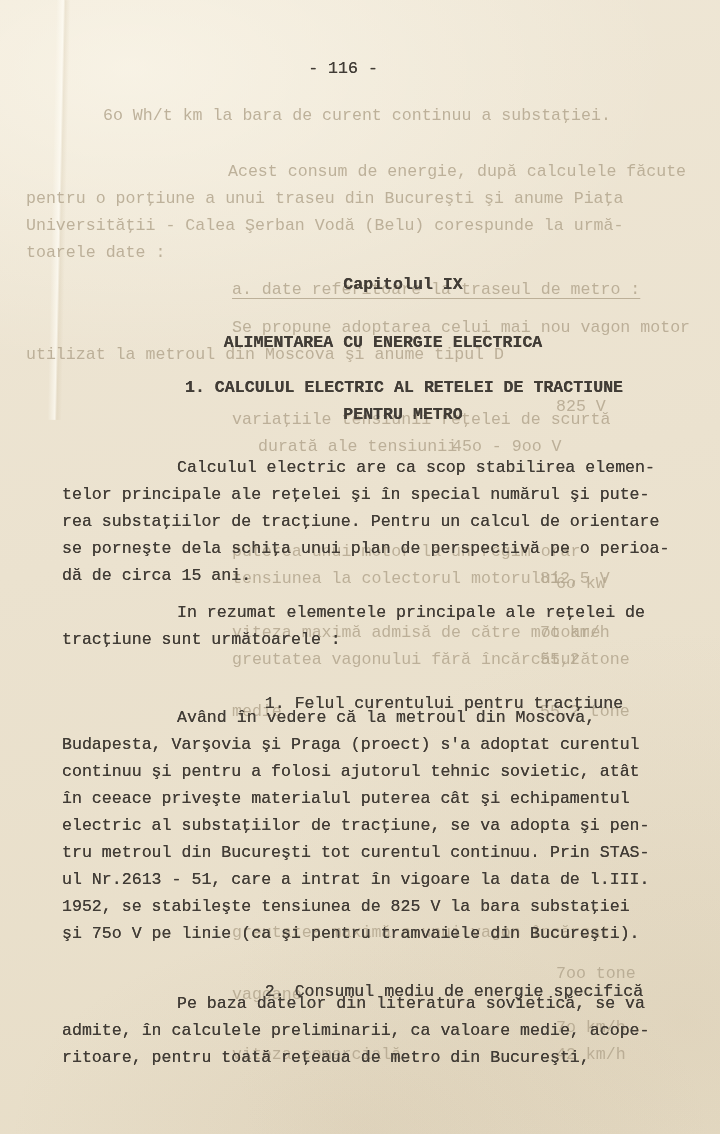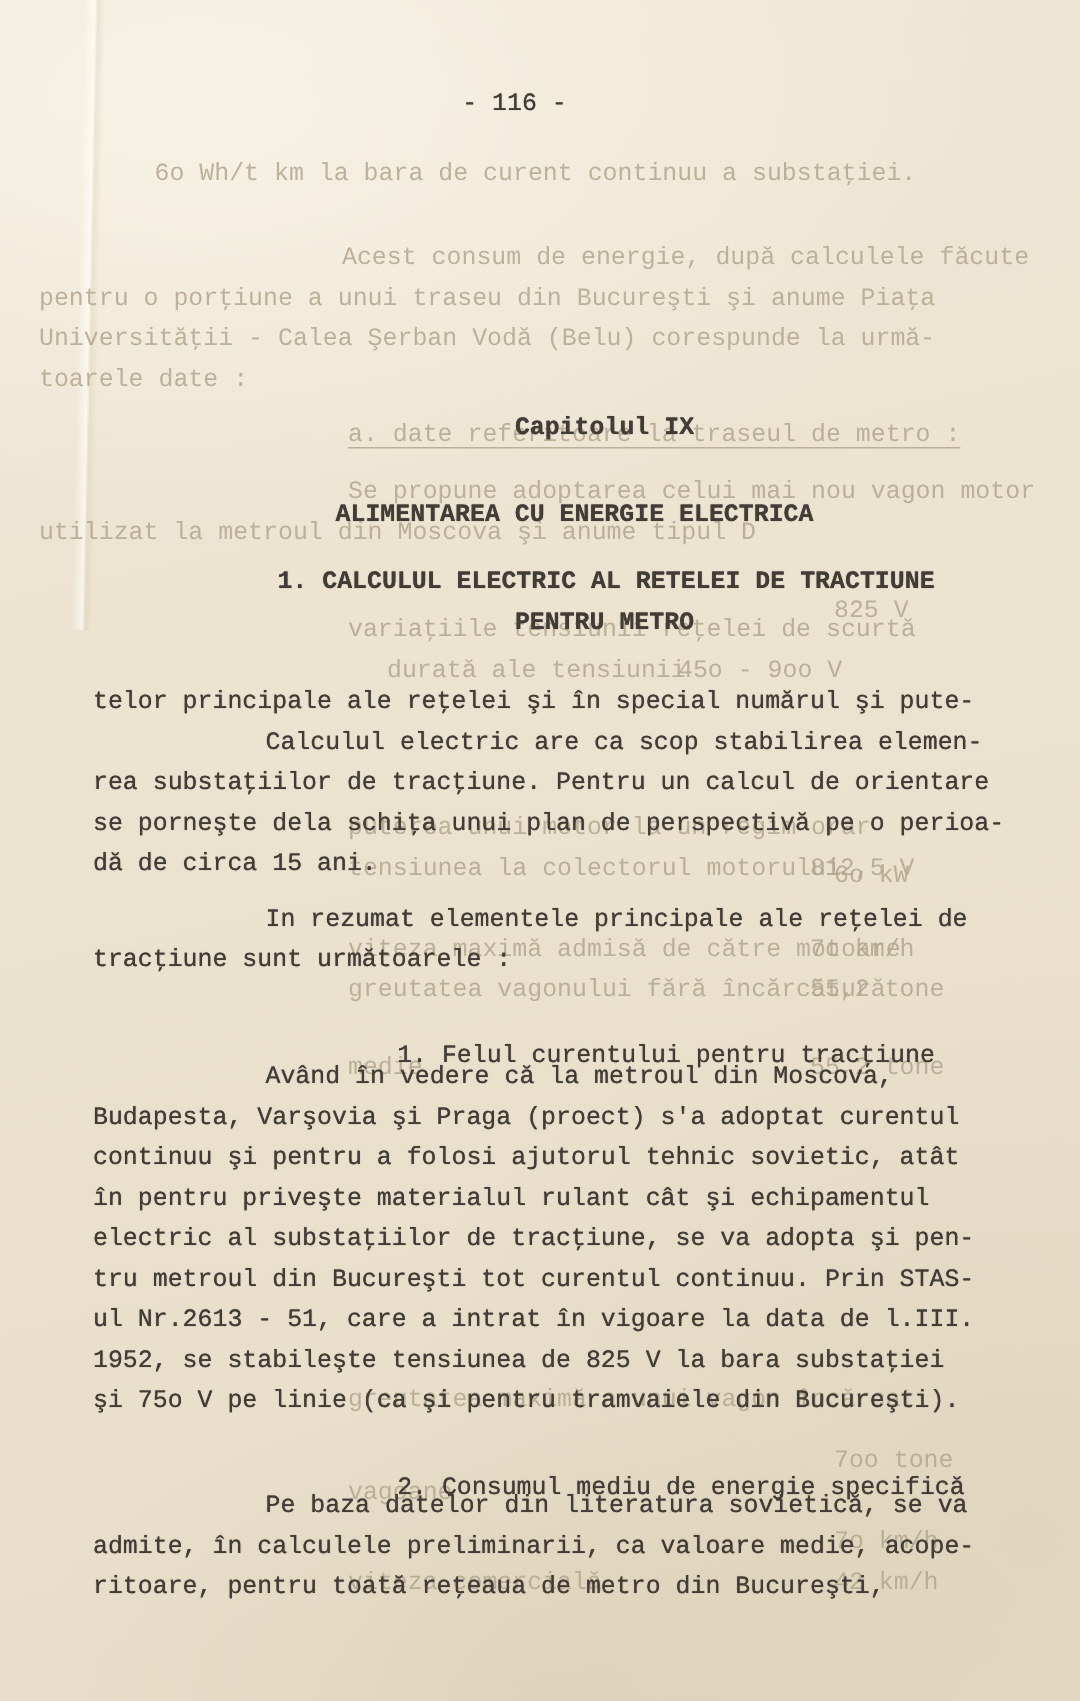--- a/index.html
+++ b/index.html
@@ -95,41 +95,41 @@
     </div>
 
     <div class="blk ctr" style="top:329px; transform:translateX(21px);">
       <span class="u bold">ALIMENTAREA CU ENERGIE ELECTRICA</span>
     </div>
 
     <div class="blk ctr bold" style="top:374px; transform:translateX(42px);">1. CALCULUL ELECTRIC AL RETELEI DE TRACTIUNE</div>
     <div class="blk ctr bold" style="top:401px; transform:translateX(41px);">PENTRU METRO</div>
 
     <div class="blk" style="top:454px;">
+      <div class="ln ind">Calculul electric are ca scop stabilirea elemen-</div>
       <div class="ln">telor principale ale reţelei şi în special numărul şi pute-</div>
-      <div class="ln ind">Calculul electric are ca scop stabilirea elemen-</div>
       <div class="ln">rea substaţiilor de tracţiune. Pentru un calcul de orientare</div>
       <div class="ln">se porneşte dela schiţa unui plan de perspectivă pe o perioa-</div>
       <div class="ln">dă de circa 15 ani.</div>
     </div>
 
     <div class="blk" style="top:599px;">
       <div class="ln ind">In rezumat elementele principale ale reţelei de</div>
       <div class="ln">tracţiune sunt următoarele :</div>
     </div>
 
     <div class="blk subhead" style="top:663px;">
       <span>1. </span><span class="u">Felul curentului pentru tracţiune</span>
     </div>
 
     <div class="blk" style="top:704px;">
       <div class="ln ind">Având în vedere că la metroul din Moscova,</div>
       <div class="ln">Budapesta, Varşovia şi Praga (proect) s'a adoptat curentul</div>
       <div class="ln">continuu şi pentru a folosi ajutorul tehnic sovietic, atât</div>
-      <div class="ln">în pentru priveşte materialul rulant cât şi echipamentul</div>
+      <div class="ln">în ceeace priveşte materialul puterea cât şi echipamentul</div>
       <div class="ln">electric al substaţiilor de tracţiune, se va adopta şi pen-</div>
       <div class="ln">tru metroul din Bucureşti tot curentul continuu. Prin STAS-</div>
       <div class="ln">ul Nr.2613 - 51, care a intrat în vigoare la data de l.III.</div>
       <div class="ln">1952, se stabileşte tensiunea de 825 V la bara substaţiei</div>
       <div class="ln">şi 75o V pe linie (ca şi pentru tramvaiele din Bucureşti).</div>
     </div>
 
     <div class="blk subhead" style="top:951px;">
       <span>2. </span><span class="u">Consumul mediu de energie specifică</span>
     </div>

